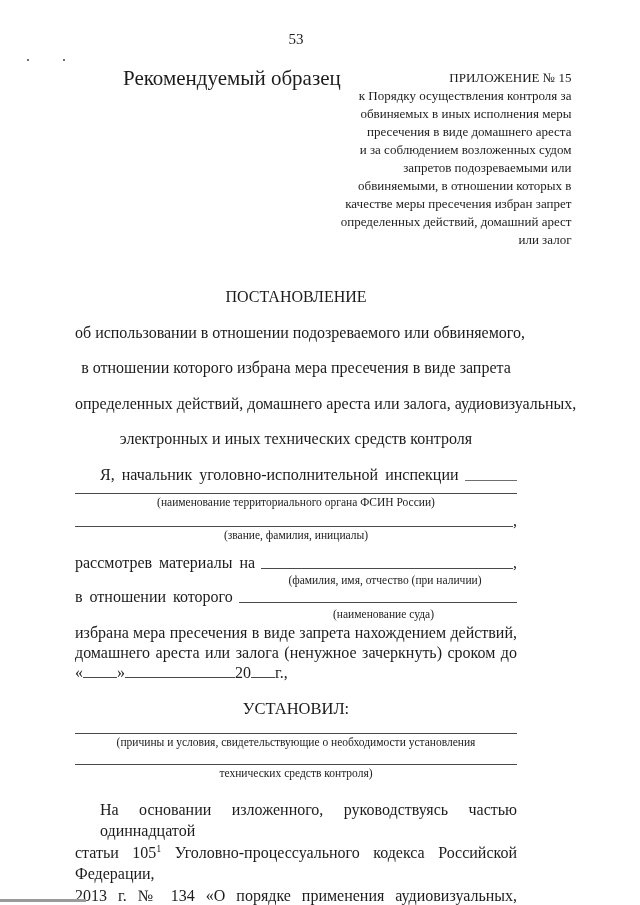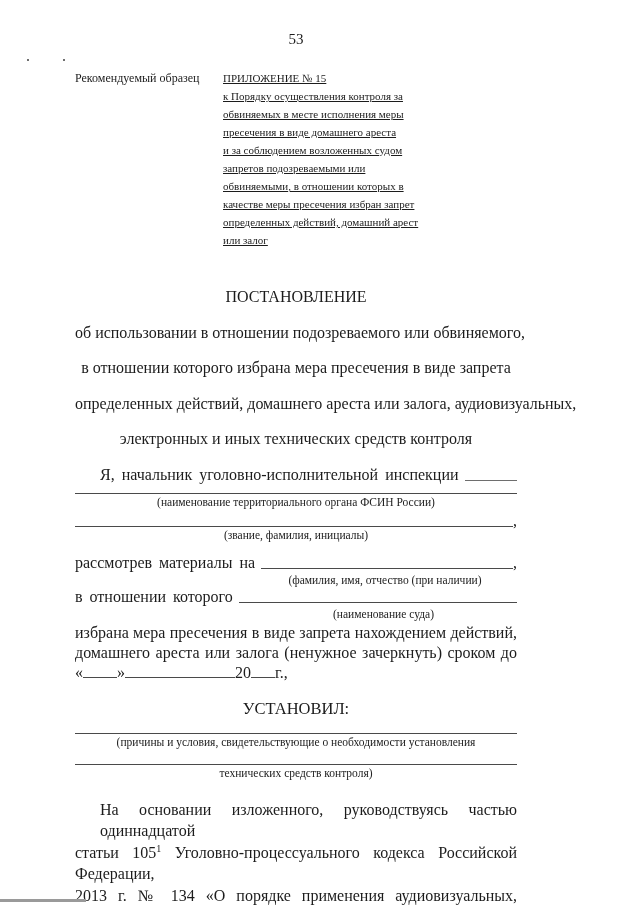--- a/index.html
+++ b/index.html
@@ -9,22 +9,22 @@
     background:#ffffff;
     font-family:"Liberation Serif", serif;
     color:#1c1c1c;
     overflow:hidden;
   }
   .content { padding:31px 75px 0 75px; }
 
   .page-number { text-align:center; font-size:15px; line-height:16px; }
 
   .header-row { margin-top:22px; display:flex; justify-content:space-between; align-items:flex-start; }
-  .recommended { font-size:12px; line-height:19px; white-space:nowrap; }
-  .appendix { width:294px; text-align:left; font-size:11px; line-height:18px;text-decoration:underline; }
+  .recommended { font-size:21px; line-height:19px; white-space:nowrap;margin-left:48px; }
+  .appendix { width:294px; text-align:right; font-size:13px; line-height:18px; }
   .appendix div { white-space:nowrap; }
 
   .title-block { margin-top:38px; text-align:center; font-size:16px; line-height:19.5px; }
   .title-block div { white-space:nowrap;margin-top:16px; }
 
   .flexline { display:flex; font-size:16px; line-height:19px; }
   .flexline .txt { white-space:nowrap; word-spacing:3px; margin-right:6px; }
   .fill { flex:1; border-bottom:1.5px solid #6e6e6e; margin-bottom:3px; }
   .fill.dark { border-bottom-color:#4a4a4a; }
 
@@ -69,21 +69,21 @@
 <div class="page">
   <div class="content">
 
     <div class="page-number">53</div>
 
     <div class="header-row">
       <div class="recommended">Рекомендуемый образец</div>
       <div class="appendix">
         <div>ПРИЛОЖЕНИЕ № 15</div>
         <div>к Порядку осуществления контроля за</div>
-        <div>обвиняемых в месте исполнения меры</div>
+        <div>обвиняемых в иных исполнения меры</div>
         <div>пресечения в виде домашнего ареста</div>
         <div>и за соблюдением возложенных судом</div>
         <div>запретов подозреваемыми или</div>
         <div>обвиняемыми, в отношении которых в</div>
         <div>качестве меры пресечения избран запрет</div>
         <div>определенных действий, домашний арест</div>
         <div>или залог</div>
       </div>
     </div>
 

